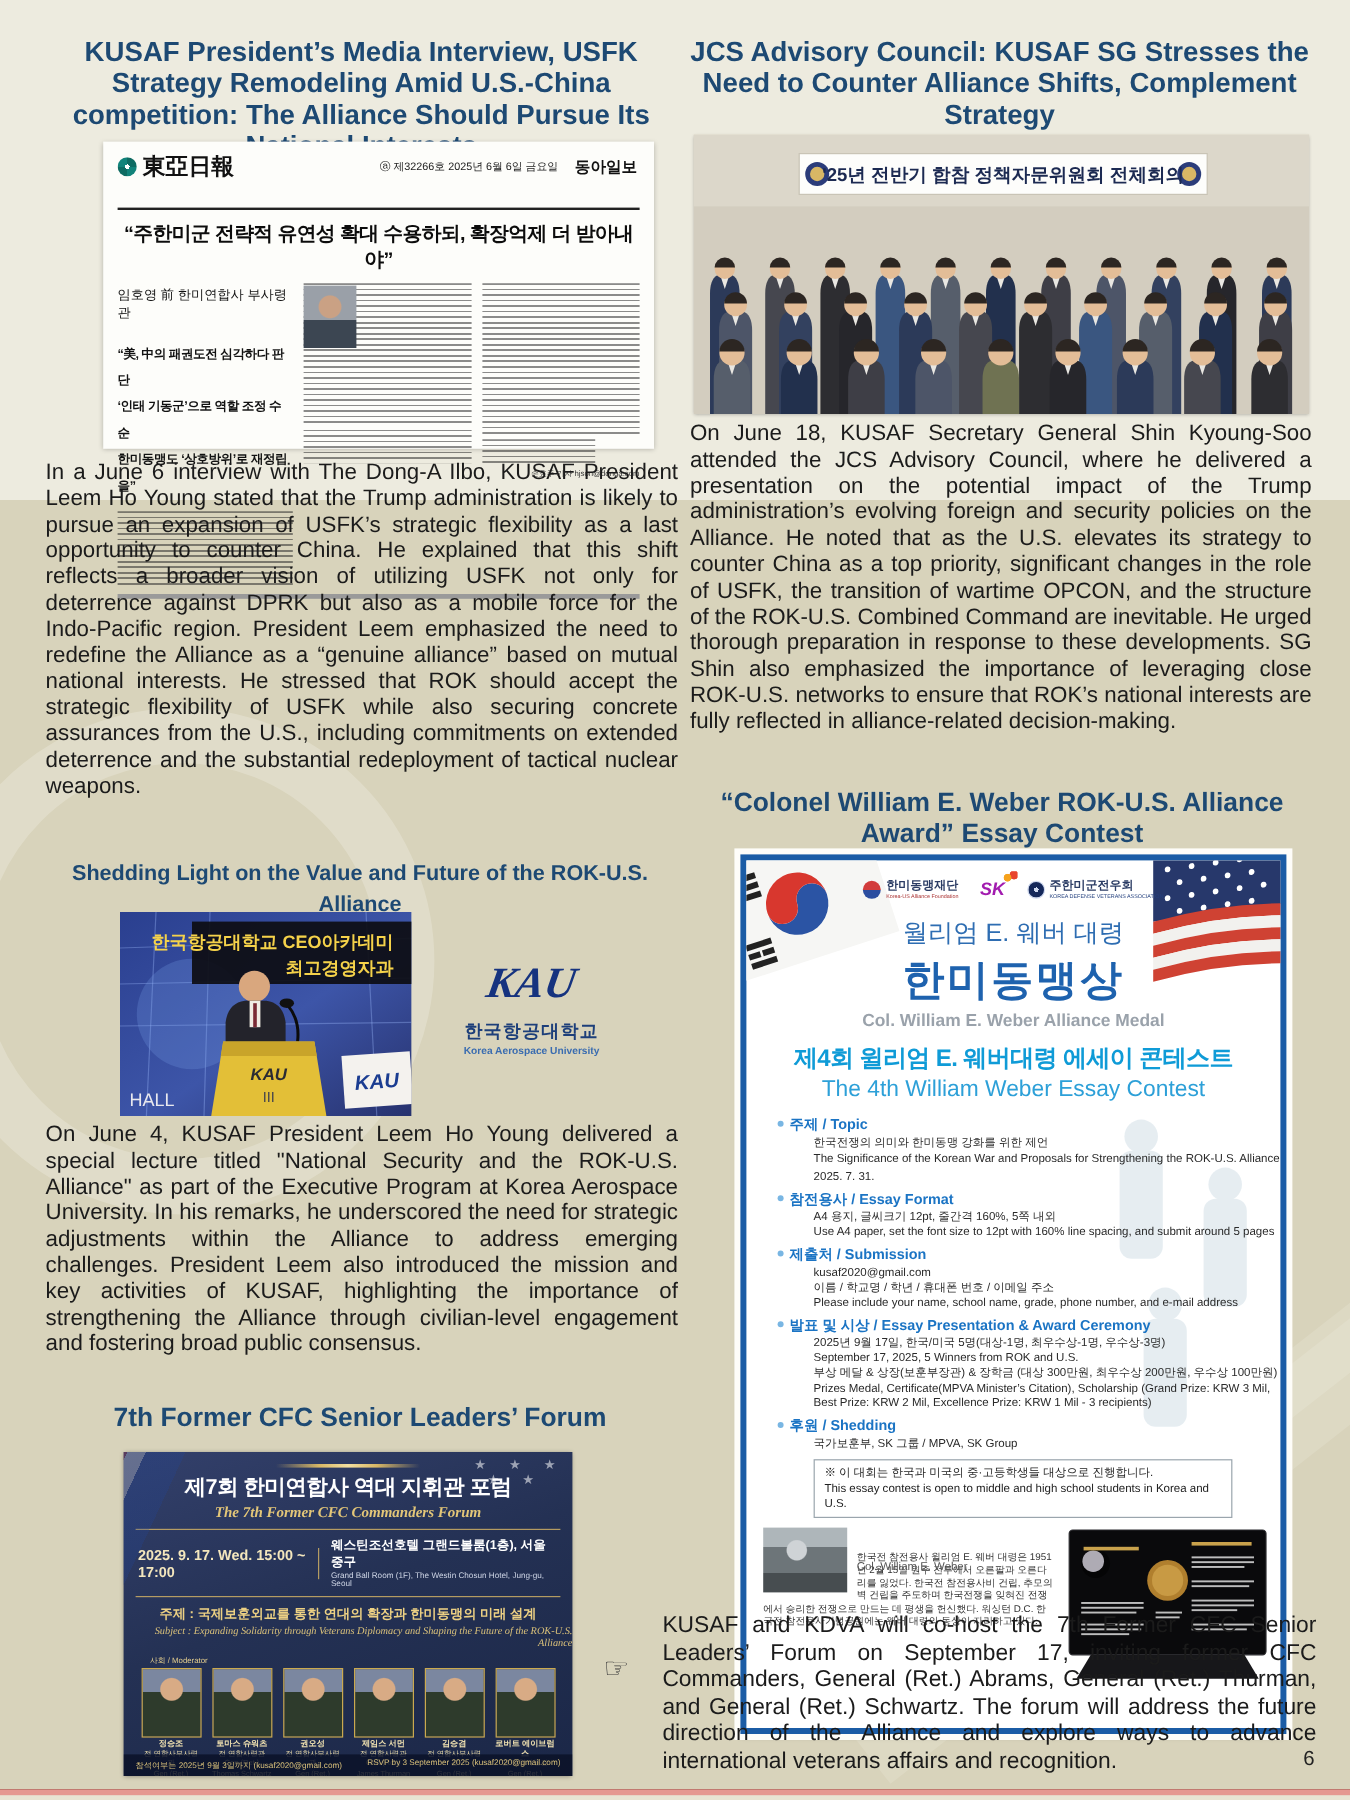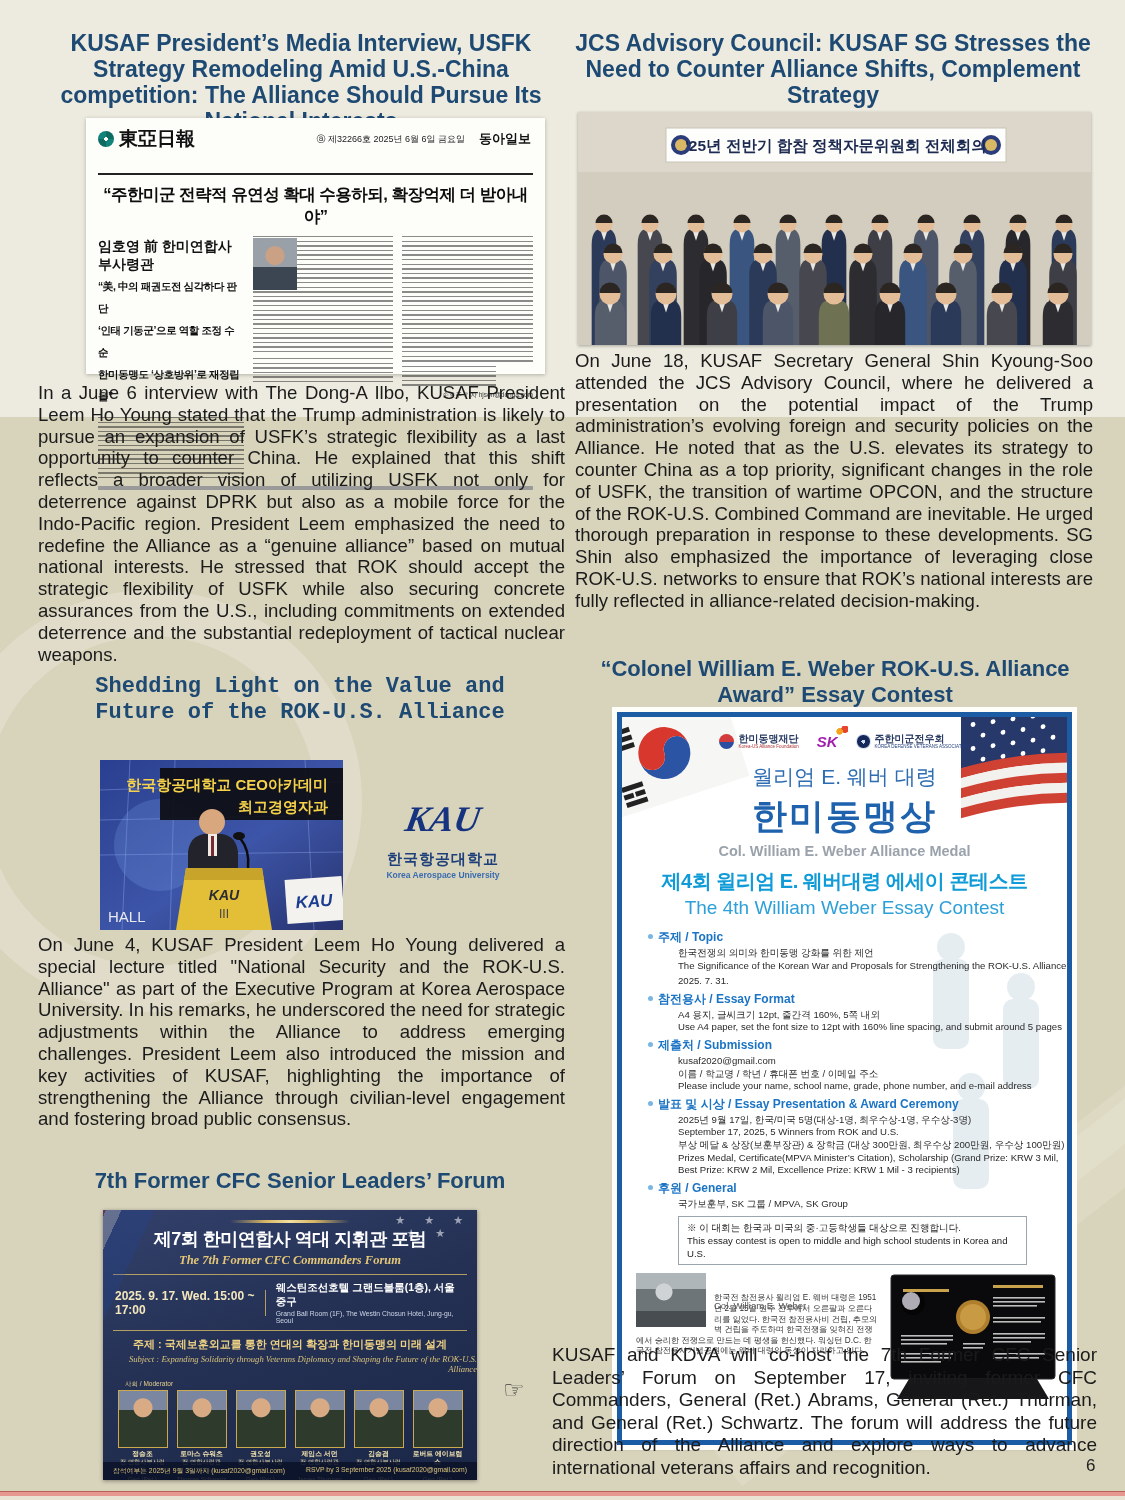--- a/index.html
+++ b/index.html
@@ -26,21 +26,21 @@
       conic-gradient(#0e6b62 0 25%, #12837a 25% 50%, #0e6b62 50% 75%, #12837a 75%);
       margin-right:5px;flex:0 0 auto;}
   .np-masthead{font-family:"Liberation Serif",serif;font-weight:bold;font-size:19px;color:#111;}
   .np-issue{font-size:9px;color:#222;margin-left:auto;margin-right:14px;}
   .np-masthead-kr{font-size:13px;font-weight:bold;color:#111;margin-right:2px;}
   .np-headline{font-size:16.5px;font-weight:bold;color:#0c0c0c;text-align:center;margin:9px 0 8px 0;letter-spacing:-.5px;}
   .np-body{display:flex;gap:9px;}
   .np-colA{width:146px;}
   .np-colB{width:140px;}
   .np-colC{width:131px;position:relative;}
-  .np-pull-title{font-size:14px;font-weight:bold;color:#111;margin:2px 0 1px 0;}
+  .np-pull-title{font-size:11px;font-weight:normal;color:#111;margin:2px 0 16px 0;}
   .np-pull{font-size:10.5px;font-weight:bold;color:#111;line-height:22px;letter-spacing:-.4px;}
   .np-photo{width:44px;height:52px;float:left;margin:2px 5px 2px 0;
             background:radial-gradient(circle at 50% 34%, #caa184 0 9px, transparent 10px),
             linear-gradient(180deg,#9aa0a8 0 55%, #3c4652 55%);}
   .sim{background-image:repeating-linear-gradient(180deg, rgba(45,45,45,.55) 0 1.4px, transparent 1.4px 4.6px);}
   .simA{height:62px;margin-top:10px;}
   .simB{height:118px;clear:none;}
   .simC{height:126px;}
   .np-byline{font-size:6.5px;color:#333;text-align:right;margin-top:3px;}
   .np-footrule{height:4px;background:#9a9a9a;margin-top:7px;}
@@ -167,21 +167,21 @@
         <div class="sim simC"></div>
         <div class="sim" style="height:22px;margin-top:4px;width:72%;"></div>
         <div class="np-byline">손효주 기자 hjson@donga.com</div>
       </div>
     </div>
     <div class="np-footrule"></div>
   </div>
 
   <p class="para" style="left:38px;top:382px;width:527px;margin:0;">In a June 6 interview with The Dong-A Ilbo, KUSAF President Leem Ho Young stated that the Trump administration is likely to pursue an expansion of USFK’s strategic flexibility as a last opportunity to counter China. He explained that this shift reflects a broader vision of utilizing USFK not only for deterrence against DPRK but also as a mobile force for the Indo-Pacific region. President Leem emphasized the need to redefine the Alliance as a “genuine alliance” based on mutual national interests. He stressed that ROK should accept the strategic flexibility of USFK while also securing concrete assurances from the U.S., including commitments on extended deterrence and the substantial redeployment of tactical nuclear weapons.</p>
 
-  <div class="title" style="left:60px;top:674px;width:480px;font-size:22px;font-family:Liberation Mono, monospace;">Shedding Light on the Value and Future of the ROK-U.S. Alliance</div>
+  <div class="title" style="left:60px;top:714px;width:480px;font-size:18px;">Shedding Light on the Value and Future of the ROK-U.S. Alliance</div>
 
   <svg class="lecture" width="243" height="170" viewBox="0 0 243 170">
     <defs>
       <linearGradient id="lg1" x1="0" y1="0" x2="1" y2="1">
         <stop offset="0" stop-color="#2a3f8f"></stop>
           <stop offset=".55" stop-color="#3d55a8"></stop>
           <stop offset="1" stop-color="#27326e"></stop>
       </linearGradient>
     </defs>
     <rect width="243" height="170" fill="url(#lg1)"></rect>
@@ -554,21 +554,21 @@
 
         <div class="ep-sec">
           <div class="ep-label"><span class="dot"></span><span>발표 및 시상 / Essay Presentation &amp; Award Ceremony</span></div>
           <div class="ep-lines">2025년 9월 17일, 한국/미국 5명(대상-1명, 최우수상-1명, 우수상-3명)
 September 17, 2025, 5 Winners from ROK and U.S.
 부상 메달 &amp; 상장(보훈부장관) &amp; 장학금 (대상 300만원, 최우수상 200만원, 우수상 100만원)
 Prizes Medal, Certificate(MPVA Minister’s Citation), Scholarship (Grand Prize: KRW 3 Mil, Best Prize: KRW 2 Mil, Excellence Prize: KRW 1 Mil - 3 recipients)</div>
         </div>
 
         <div class="ep-sec">
-          <div class="ep-label"><span class="dot"></span><span>후원 / General</span></div>
+          <div class="ep-label"><span class="dot"></span><span>후원 / Shedding</span></div>
           <div class="ep-lines">국가보훈부, SK 그룹 / MPVA, SK Group</div>
         </div>
       </div>
 
     <div class="ep-note">
       <div>※ 이 대회는 한국과 미국의 중·고등학생들 대상으로 진행합니다.</div>
       <div>This essay contest is open to middle and high school students in Korea and U.S.</div>
     </div>
 
     <div class="ep-weber">

